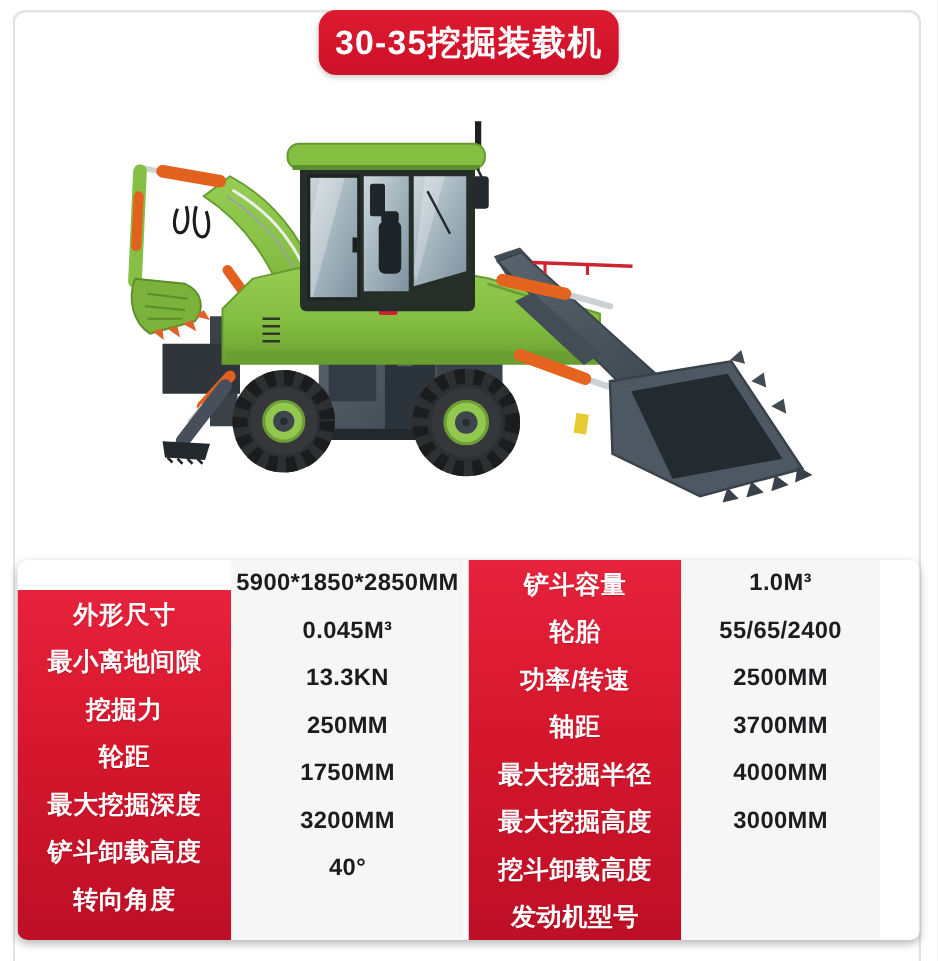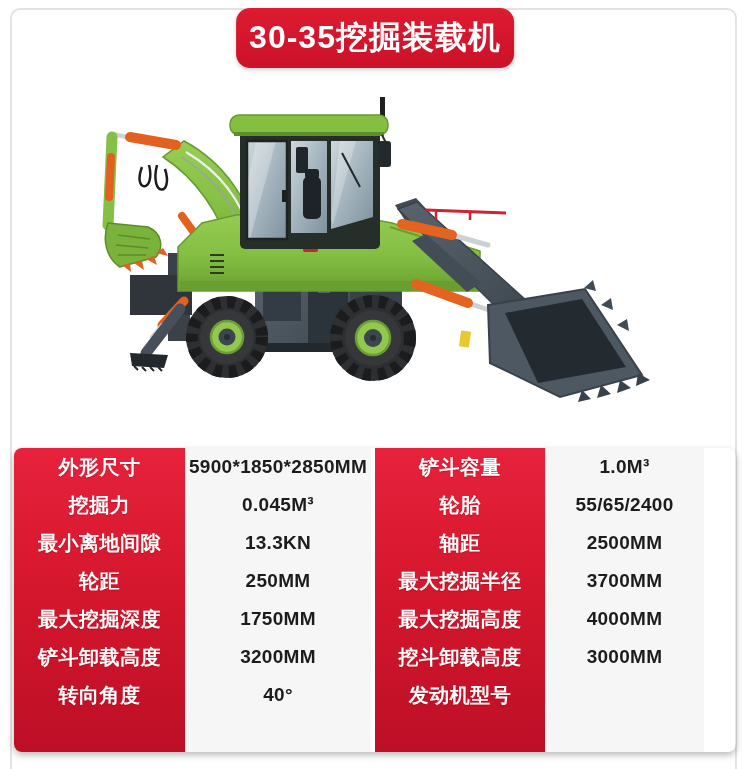--- a/index.html
+++ b/index.html
@@ -11,36 +11,36 @@
   
   .frame{
     position:absolute;left:10px;top:8px;width:723px;height:900px;
     border:2px solid #e4e3e3;border-bottom:none;border-radius:10px 10px 0 0;
     background:transparent;pointer-events:none;
   }
   
   .banner{
     position:absolute;top:8px;left:50%;transform:translateX(-50%);
     background:linear-gradient(180deg,#dd1b31,#cc1128);
-    color:#fff;font-weight:bold;font-size:32px;letter-spacing:1px;
+    color:#fff;font-weight:bold;font-size:27px;letter-spacing:1px;
     padding:8px 13px;border-radius:14px;white-space:nowrap;
     box-shadow:0 2px 4px rgba(0,0,0,.18);z-index:6;
   }
   .machine{position:absolute;left:60px;top:95px;width:650px;height:340px;z-index:2;}
   
   .spec-table{
     position:absolute;left:14px;top:448px;width:722px;height:304px;
     display:flex;border-radius:8px;overflow:hidden;z-index:4;
     box-shadow:0 3px 7px rgba(0,0,0,.28);
   }
   .col{display:flex;flex-direction:column;}
   .col-red{background:linear-gradient(180deg,#e7223c 0%,#d5172d 46%,#bd0f26 100%);}
   .col-light{background:#f7f6f6;}
   .col-gap{background:#ffffff;width:4px;}
-  .w-label1{width:171px;} .w-value1{width:186px;} .w-label2{width:170px;} .w-value2{width:159px;}
+  .w-label1{width:171px;margin-top:24px;} .w-value1{width:186px;} .w-label2{width:170px;} .w-value2{width:159px;}
   .cell{height:38px;display:flex;align-items:center;justify-content:center;}
   .lbl{color:#ffffff;font-weight:bold;font-size:20px;letter-spacing:.5px;
        text-shadow:0 1px 1px rgba(120,0,10,.35);white-space:nowrap;}
   .val{color:#1c1c1e;font-weight:600;font-size:19px;letter-spacing:.3px;white-space:nowrap;}
 </style>
 </head>
 <body>
 
 <div class="frame"></div>
 
@@ -186,40 +186,41 @@
     <circle cx="313" cy="243" r="28" fill="#35373a"></circle>
     <circle cx="313" cy="243" r="17" fill="#92c84f" stroke="#6d9e36" stroke-width="2.5"></circle>
     <circle cx="313" cy="243" r="9" fill="#3d454d"></circle>
     <circle cx="313" cy="243" r="3" fill="#262c31"></circle>
   </g>
 </svg>
 
 <div class="spec-table">
   <div class="col col-red w-label1">
     <div class="cell lbl">外形尺寸</div>
+    <div class="cell lbl">最小离地间隙</div>
     <div class="cell lbl">挖掘力</div>
-    <div class="cell lbl">最小离地间隙</div>
     <div class="cell lbl">轮距</div>
     <div class="cell lbl">最大挖掘深度</div>
     <div class="cell lbl">铲斗卸载高度</div>
     <div class="cell lbl">转向角度</div>
   </div>
   <div class="col col-light w-value1">
     <div class="cell val">5900*1850*2850MM</div>
     <div class="cell val">0.045M³</div>
     <div class="cell val">13.3KN</div>
     <div class="cell val">250MM</div>
     <div class="cell val">1750MM</div>
     <div class="cell val">3200MM</div>
     <div class="cell val">40°</div>
   </div>
   <div class="col col-gap"></div>
   <div class="col col-red w-label2">
     <div class="cell lbl">铲斗容量</div>
     <div class="cell lbl">轮胎</div>
+    <div class="cell lbl">功率/转速</div>
     <div class="cell lbl">轴距</div>
     <div class="cell lbl">最大挖掘半径</div>
     <div class="cell lbl">最大挖掘高度</div>
     <div class="cell lbl">挖斗卸载高度</div>
     <div class="cell lbl">发动机型号</div>
   </div>
   <div class="col col-light w-value2">
     <div class="cell val">1.0M³</div>
     <div class="cell val">55/65/2400</div>
     <div class="cell val">2500MM</div>

